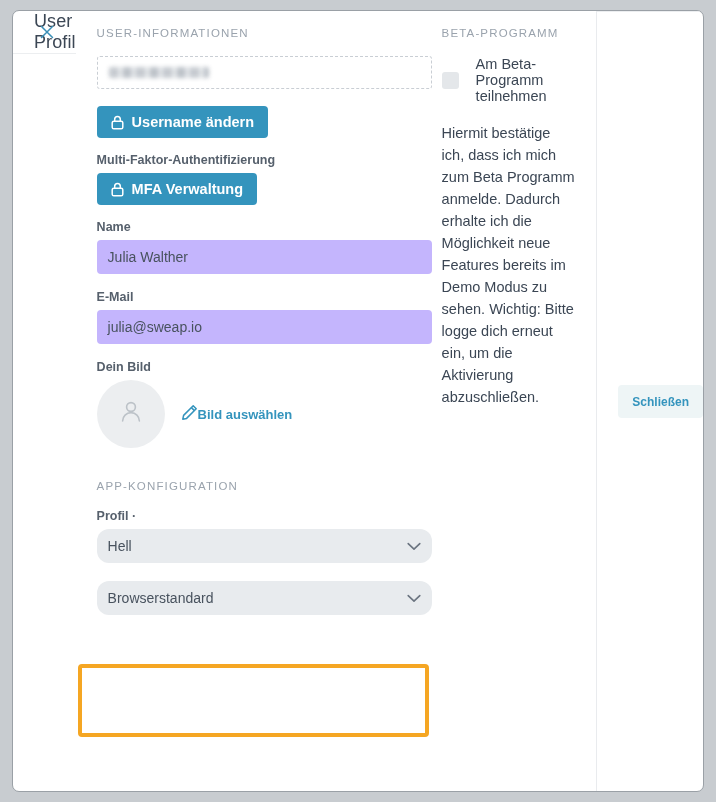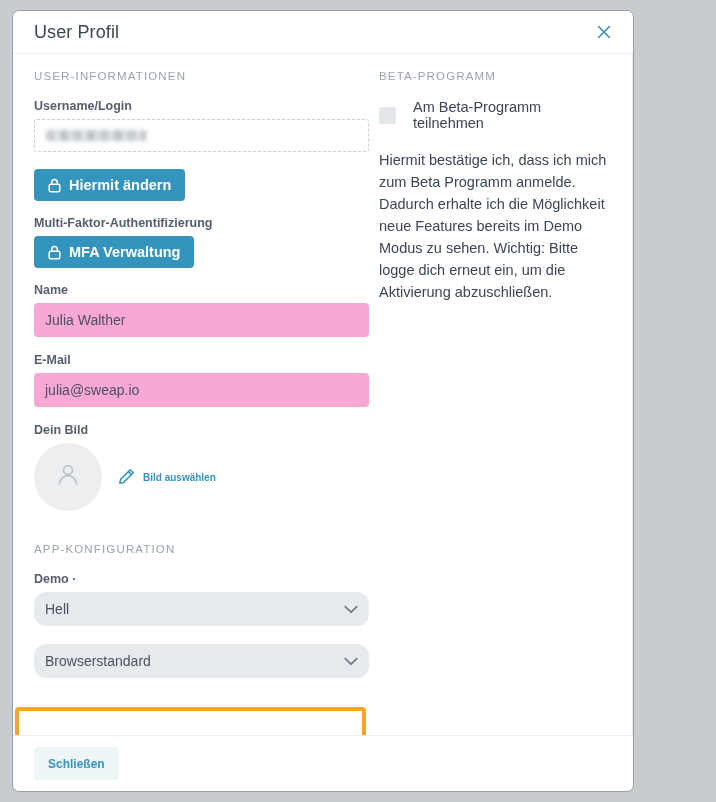--- a/index.html
+++ b/index.html
@@ -17,28 +17,27 @@
     width: 716px;
     height: 802px;
     background: #c8ccd0;
   }
 
   
   .modal {
     position: absolute;
     left: 12px;
     top: 10px;
-    width: 622px;
+    width: 692px;
     height: 782px;
     background: #ffffff;
     border: 1px solid #9aa0a6;
     border-radius: 7px;
     overflow: hidden;
     display: flex;
-    flex-direction: column;
   }
 
   
   .modal-header {
     position: relative;
     height: 43px;
     flex: 0 0 43px;
     border-bottom: 1px solid #eceef0;
     display: flex;
     align-items: center;
@@ -120,21 +119,21 @@
         #b9bfc6 14px, #b9bfc6 22px,
         #dfe2e6 22px, #dfe2e6 27px);
     filter: blur(2.2px);
     opacity: .95;
   }
 
   
   .input-filled {
     height: 34px;
     border-radius: 4px;
-    background: #f9a8d4;
+    background: #c4b5fd;
     display: flex;
     align-items: center;
     padding-left: 11px;
     font-size: 14px;
     color: #48525e;
     margin-bottom: 16px;
   }
 
   
   .btn-blue {
@@ -167,23 +166,22 @@
     height: 68px;
     border-radius: 50%;
     background: #eceef0;
     display: flex;
     align-items: center;
     justify-content: center;
   }
   .link-blue {
     display: inline-flex;
     align-items: center;
-    gap: 8px;
     color: #3494bd;
-    font-size: 10px;
+    font-size: 13px;
     font-weight: bold;
     cursor: pointer;
     background: none;
     border: none;
     font-family: "Liberation Sans", sans-serif;
   }
 
   
   .select {
     height: 34px;
@@ -277,33 +275,32 @@
         </span>
       </button>
     </div>
 
     <div class="modal-body">
 
       <div class="col-left">
 
         <div class="section-title">USER-INFORMATIONEN</div>
 
-        <div class="field-label">Username/Login</div>
         <div class="input-redacted">
           <div class="blur-block"></div>
         </div>
 
         <button class="btn-blue">
           <span>
             <svg width="13" height="15" viewBox="0 0 13 15">
               <rect x="1.2" y="6.2" width="10.6" height="7.6" rx="1.6" fill="none" stroke="#ffffff" stroke-width="1.5"></rect>
               <path d="M3.7 6.2 V4.2 a2.8 2.8 0 0 1 5.6 0 V6.2" fill="none" stroke="#ffffff" stroke-width="1.5"></path>
             </svg>
           </span>
-          <span>Hiermit ändern</span>
+          <span>Username ändern</span>
         </button>
 
         <div class="field-label">Multi-Faktor-Authentifizierung</div>
         <button class="btn-blue">
           <span>
             <svg width="13" height="15" viewBox="0 0 13 15">
               <rect x="1.2" y="6.2" width="10.6" height="7.6" rx="1.6" fill="none" stroke="#ffffff" stroke-width="1.5"></rect>
               <path d="M3.7 6.2 V4.2 a2.8 2.8 0 0 1 5.6 0 V6.2" fill="none" stroke="#ffffff" stroke-width="1.5"></path>
             </svg>
           </span>
@@ -332,21 +329,21 @@
                 <path d="M12.2 1.8 L15.2 4.8 L5.6 14.4 L1.8 15.2 L2.6 11.4 Z" fill="none" stroke="#3494bd" stroke-width="1.5" stroke-linejoin="round"></path>
                 <path d="M10.4 3.6 L13.4 6.6" stroke="#3494bd" stroke-width="1.5"></path>
               </svg>
             </span>
             <span>Bild auswählen</span>
           </button>
         </div>
 
         <div class="section-title">APP-KONFIGURATION</div>
 
-        <div class="field-label">Demo ·</div>
+        <div class="field-label">Profil ·</div>
         <div class="select">
           <span>Hell</span>
           <span>
             <svg width="14" height="9" viewBox="0 0 14 9">
               <path d="M1.2 1.6 L7 7.2 L12.8 1.6" fill="none" stroke="#6b7480" stroke-width="1.6" stroke-linecap="round" stroke-linejoin="round"></path>
             </svg>
           </span>
         </div>
 
         <div class="section-gap">

